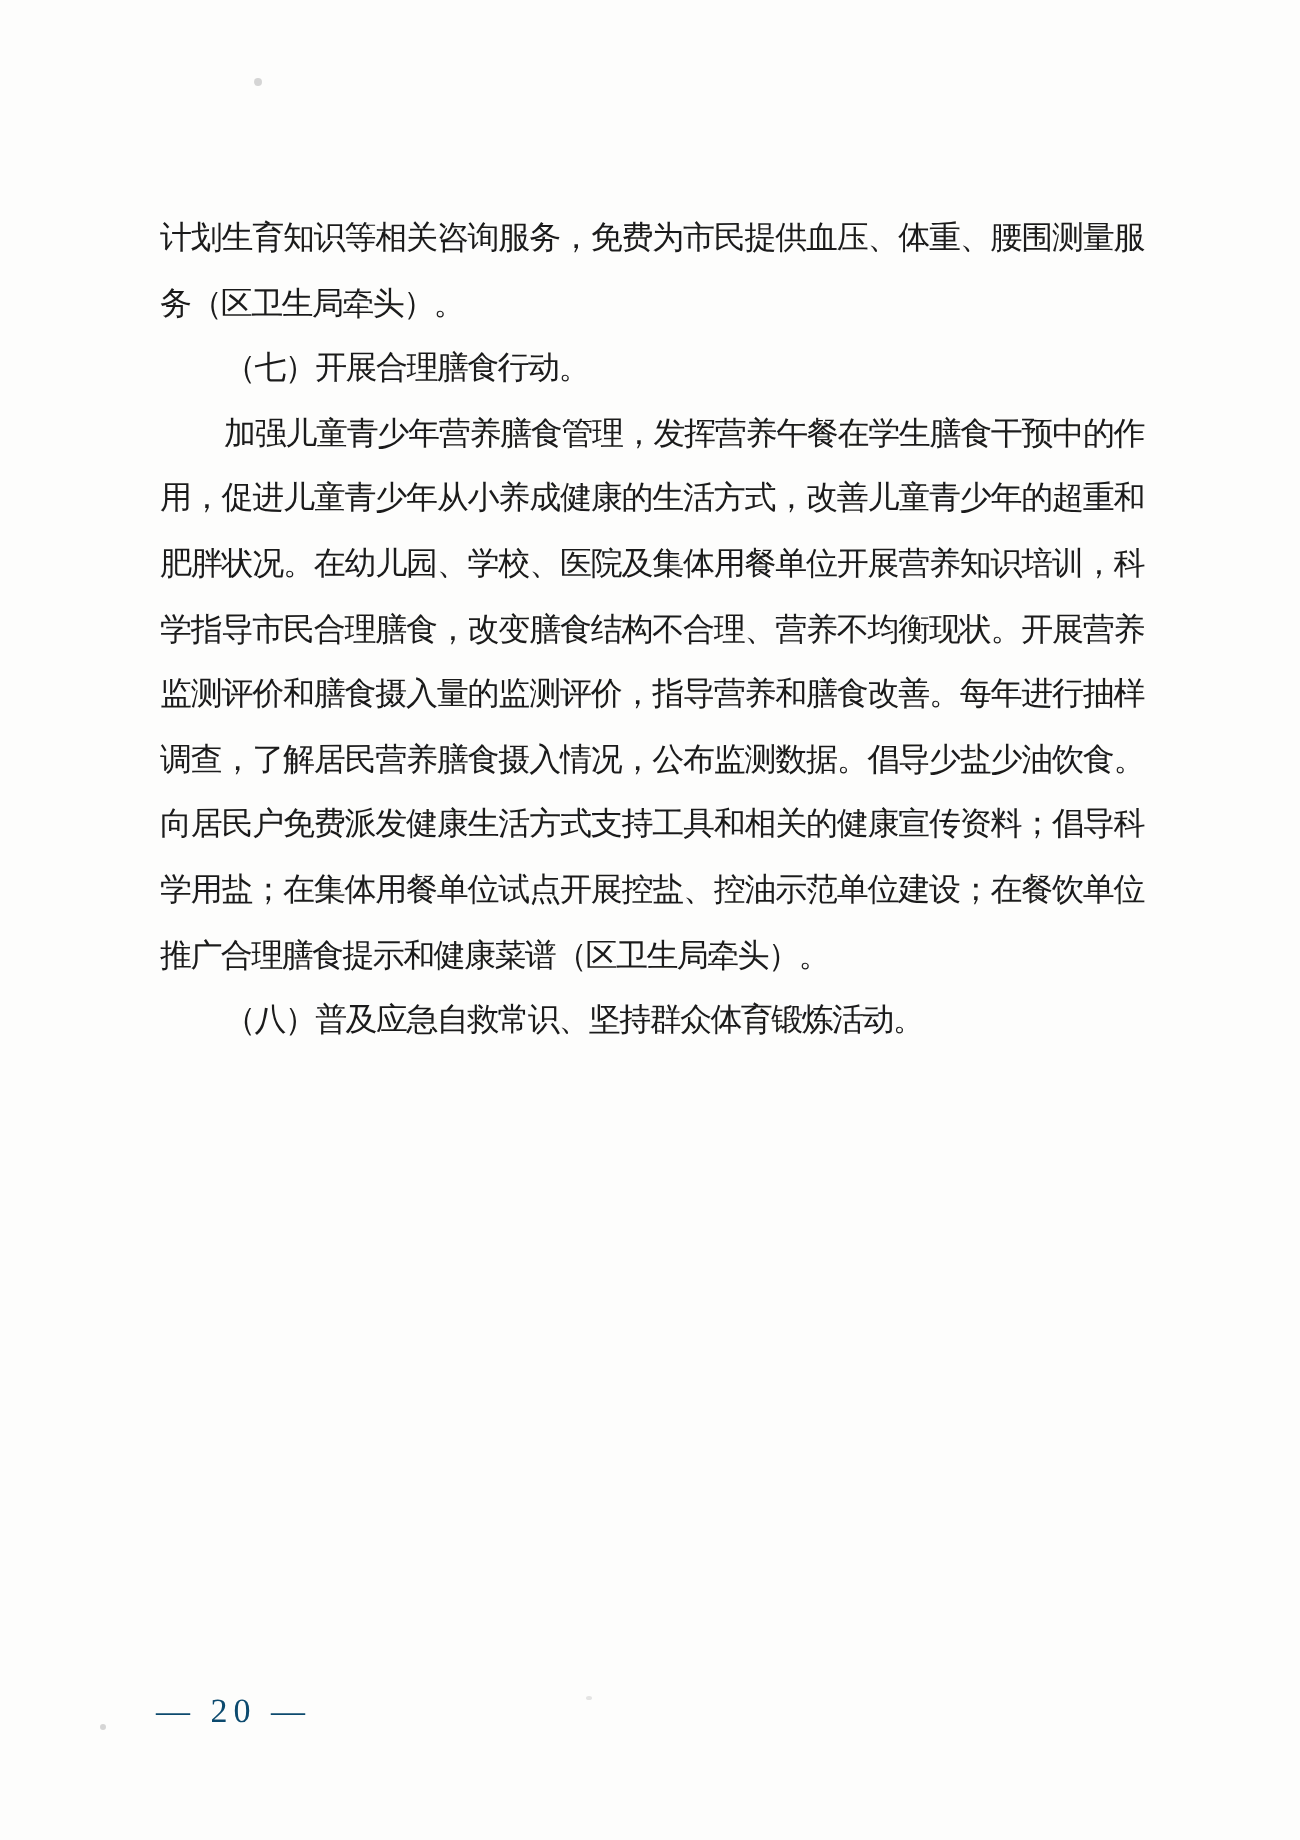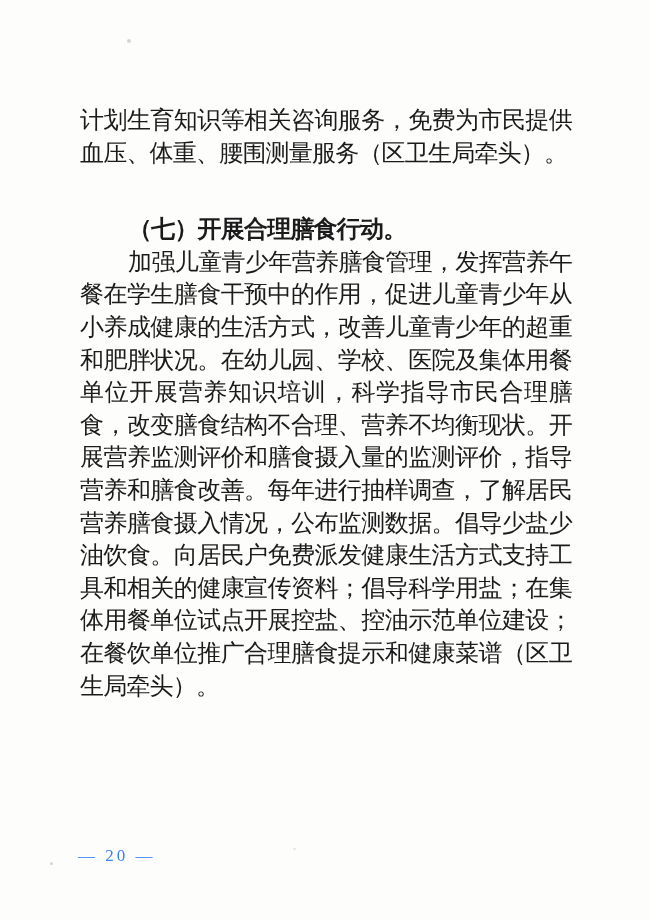--- a/index.html
+++ b/index.html
@@ -15,42 +15,41 @@
     overflow: hidden;
     font-family: "Liberation Serif", "DejaVu Serif", serif;
     color: #1b1b1b;
   }
   .text-block {
     position: absolute;
     left: 80px;
     top: 104px;
     width: 492px;
     text-align: justify;
-    font-size: 24px;
+    font-size: 16px;
     line-height: 32.6px;
     letter-spacing: -0.8px;
   }
   .para {
     margin: 0;
     padding: 0;
   }
   .para.indent {
     text-indent: 2em;
   }
   .para.heading {
-    font-weight: bold;
-    margin-top: 44px;
+    font-weight: normal;
   }
   .page-number {
     position: absolute;
     left: 78px;
     top: 846px;
     font-size: 17px;
     letter-spacing: 3px;
-    color: #3b82f6;
+    color: #0c4a6e;
     white-space: nowrap;
   }
   
   .artifact {
     position: absolute;
     background: #b5b5b5;
     border-radius: 50%;
     opacity: 0.55;
   }
   .artifact.a1 { left: 127px; top: 39px;  width: 4px; height: 4px; }
@@ -64,17 +63,18 @@
 
   <div class="artifact a1"></div>
   <div class="artifact a2"></div>
   <div class="artifact a3"></div>
 
   <div class="text-block">
 
   <p class="para body">计划生育知识等相关咨询服务，免费为市民提供血压、体重、腰围测量服务（区卫生局牵头）。</p>
       <p class="para heading indent">（七）开展合理膳食行动。</p>
       <p class="para body indent">加强儿童青少年营养膳食管理，发挥营养午餐在学生膳食干预中的作用，促进儿童青少年从小养成健康的生活方式，改善儿童青少年的超重和肥胖状况。在幼儿园、学校、医院及集体用餐单位开展营养知识培训，科学指导市民合理膳食，改变膳食结构不合理、营养不均衡现状。开展营养监测评价和膳食摄入量的监测评价，指导营养和膳食改善。每年进行抽样调查，了解居民营养膳食摄入情况，公布监测数据。倡导少盐少油饮食。向居民户免费派发健康生活方式支持工具和相关的健康宣传资料；倡导科学用盐；在集体用餐单位试点开展控盐、控油示范单位建设；在餐饮单位推广合理膳食提示和健康菜谱（区卫生局牵头）。</p>
+      <p class="para heading indent">（八）普及应急自救常识、坚持群众体育锻炼活动。</p>
     </div>
 
   <div class="page-number">— 20 —</div>
 
 </div>
 
 </body></html>

